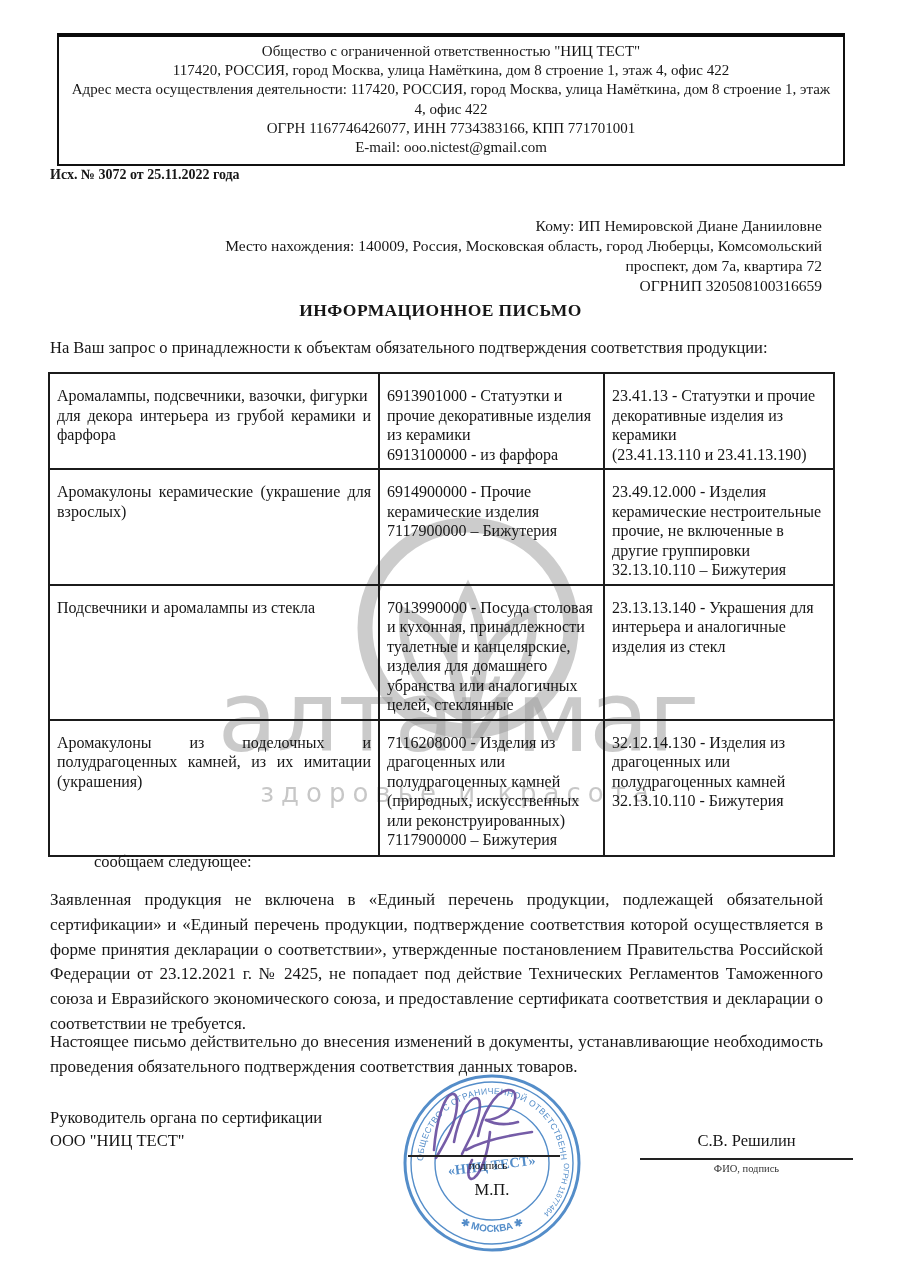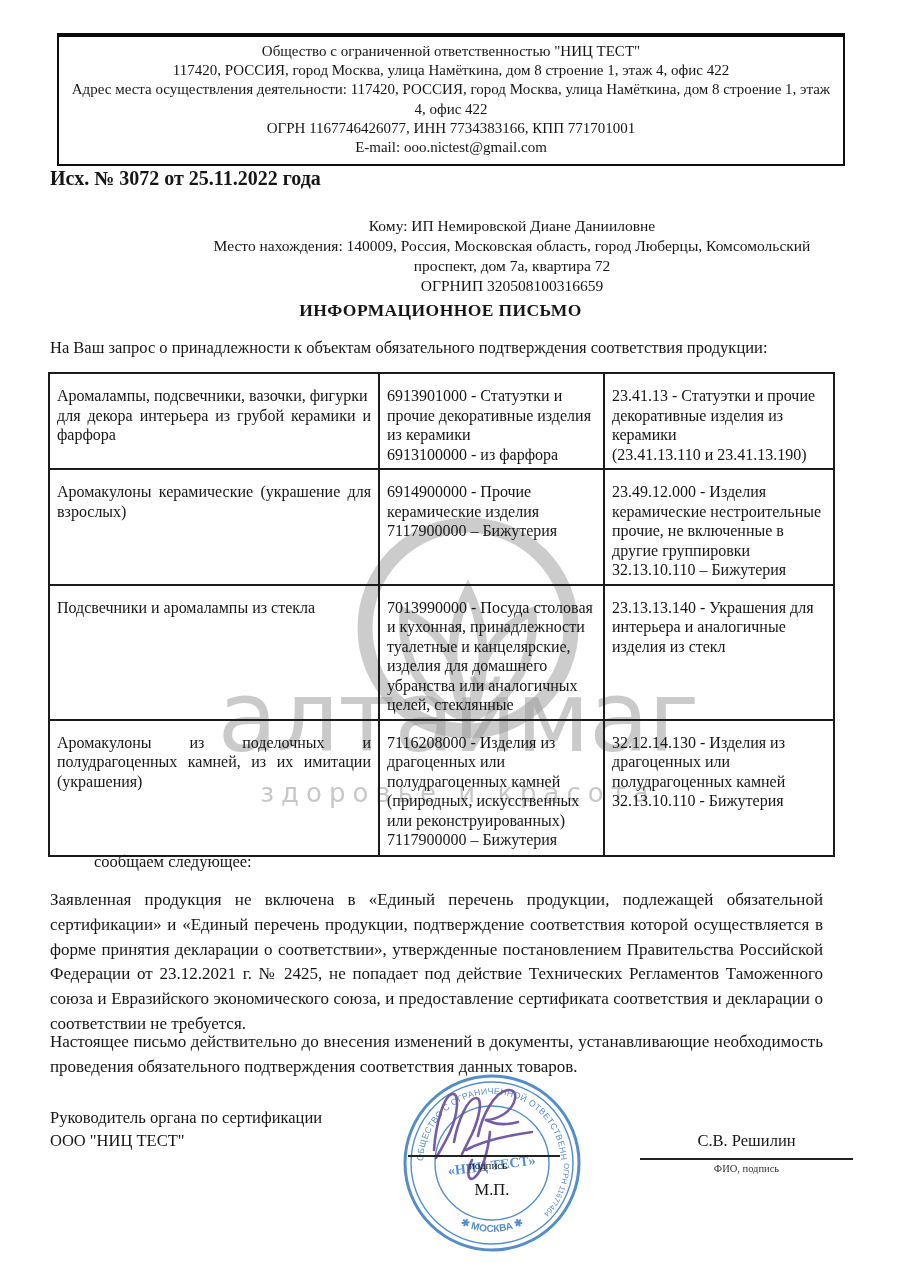--- a/index.html
+++ b/index.html
@@ -11,22 +11,22 @@
   }
   .abs{position:absolute;}
   .ml{white-space:pre-line;}
   
   .header-box{
     left:57px; top:33px; width:788px; box-sizing:border-box;
     border:2px solid #101010; border-top:4px solid #0a0a0a;
     padding:5px 8px 7px 8px; text-align:center;
     font-size:15px; line-height:1.28; z-index:2;
   }
-  .outgoing{left:50px; top:167px; font-weight:bold; font-size:20px; z-index:2;}
-  .addressee{left:202px; top:216px; width:620px; text-align:center; font-size:15.5px; line-height:1.3; z-index:2;}
+  .outgoing{left:50px; top:167px; font-weight:bold; font-size:14px; z-index:2;}
+  .addressee{left:202px; top:216px; width:620px; text-align:right; font-size:15.5px; line-height:1.3; z-index:2;}
   .doc-title{left:48px; top:300px; width:785px; text-align:center; font-weight:bold; font-size:17.5px; letter-spacing:.4px; z-index:2;}
   .intro{left:50px; top:338px; width:788px; font-size:16.5px; z-index:2;}
   
   table.products{
     position:absolute; left:48px; top:372px; width:785px;
     border-collapse:collapse; table-layout:fixed; z-index:2;
     font-size:16px; line-height:1.22; background:transparent;
   }
   table.products th, table.products td{
     border:2px solid #1b1b1b; vertical-align:top; padding:12px 7px 4px 7px;

